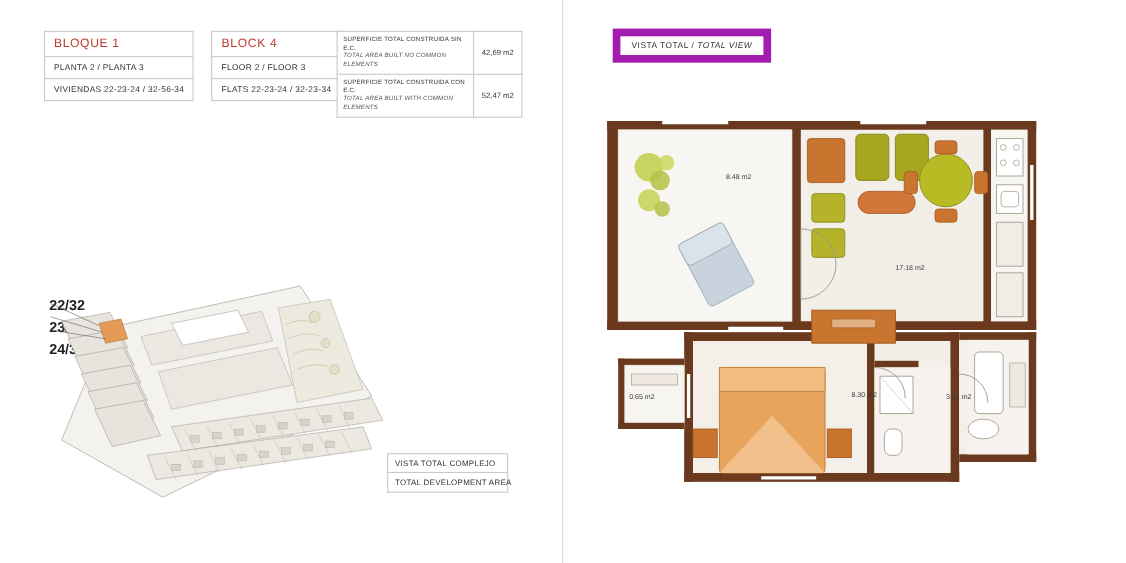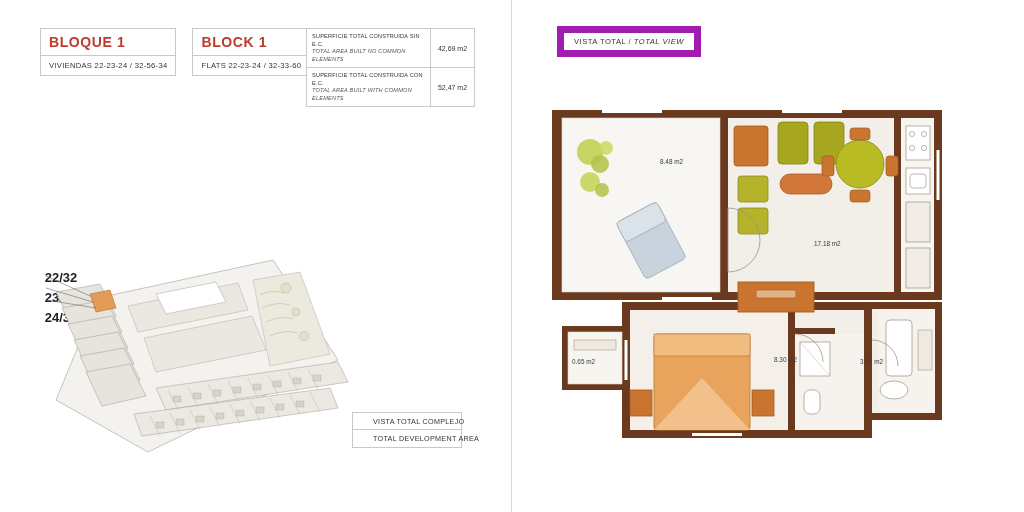--- a/index.html
+++ b/index.html
@@ -32,22 +32,22 @@
     font-size: 7.6px;
     letter-spacing: .3px;
     color: #333333;
     padding: 5px 8px;
     height: 19px;
     white-space: nowrap;
     background: #ffffff;
   }
   .tbl td.head {
     color: #c0392b;
-    font-weight: bold;
-    font-size: 14px;
+    font-weight: normal;
+    font-size: 11px;
     letter-spacing: .6px;
   }
   .col-es { width: 128px; }
   .col-en { width: 110px; }
   .spacer-col { border: none !important; width: 8px; background: transparent !important; }
 
   .area-table { position: absolute; left: 306px; top: 28px; border-collapse: collapse; }
   .area-table td {
     border: 1px solid #c9c9c9;
     background: #ffffff;
@@ -76,21 +76,21 @@
     width: 42px;
     font-weight: bold;
   }
   .legend-box { position: absolute; left: 352px; top: 412px; width: 110px; }
   .legend-box div {
     border: 1px solid #c9c9c9;
     background: #fff;
     font-size: 7.2px;
     letter-spacing: .3px;
     color: #333;
-    padding: 4px 20px;
+    padding: 4px 6px;
     height: 18px;
     white-space: nowrap;
   }
   .legend-box div + div { border-top: none; }
   .legend-box .en { font-style: normal; }
 
   
   .right-page { position: absolute; left: 512px; top: 0; width: 512px; height: 512px; }
   .view-title {
     position: absolute;
@@ -122,26 +122,31 @@
   <div class="divider"></div>
 
   <div class="left-page">
 
     <div class="table-block">
       <table class="tbl">
         <tbody>
             <tr>
           <td class="col-es head">BLOQUE 1</td>
           <td class="spacer-col"></td>
-          <td class="col-en head">BLOCK 1</td>
+          <td class="col-en head">BLOCK 4</td>
+        </tr>
+        <tr>
+          <td class="col-es">PLANTA 2 / PLANTA 3</td>
+          <td class="spacer-col"></td>
+          <td class="col-en">FLOOR 2 / FLOOR 3</td>
         </tr>
         <tr>
           <td class="col-es">VIVIENDAS 22-23-24 / 32-56-34</td>
           <td class="spacer-col"></td>
-          <td class="col-en">FLATS 22-23-24 / 32-33-60</td>
+          <td class="col-en">FLATS 22-23-24 / 32-23-34</td>
         </tr>
       </tbody>
         </table>
     </div>
 
     <table class="area-table">
       <tbody>
           <tr>
         <td class="lbl">
           <span class="es">SUPERFICIE TOTAL CONSTRUIDA SIN E.C.</span>

